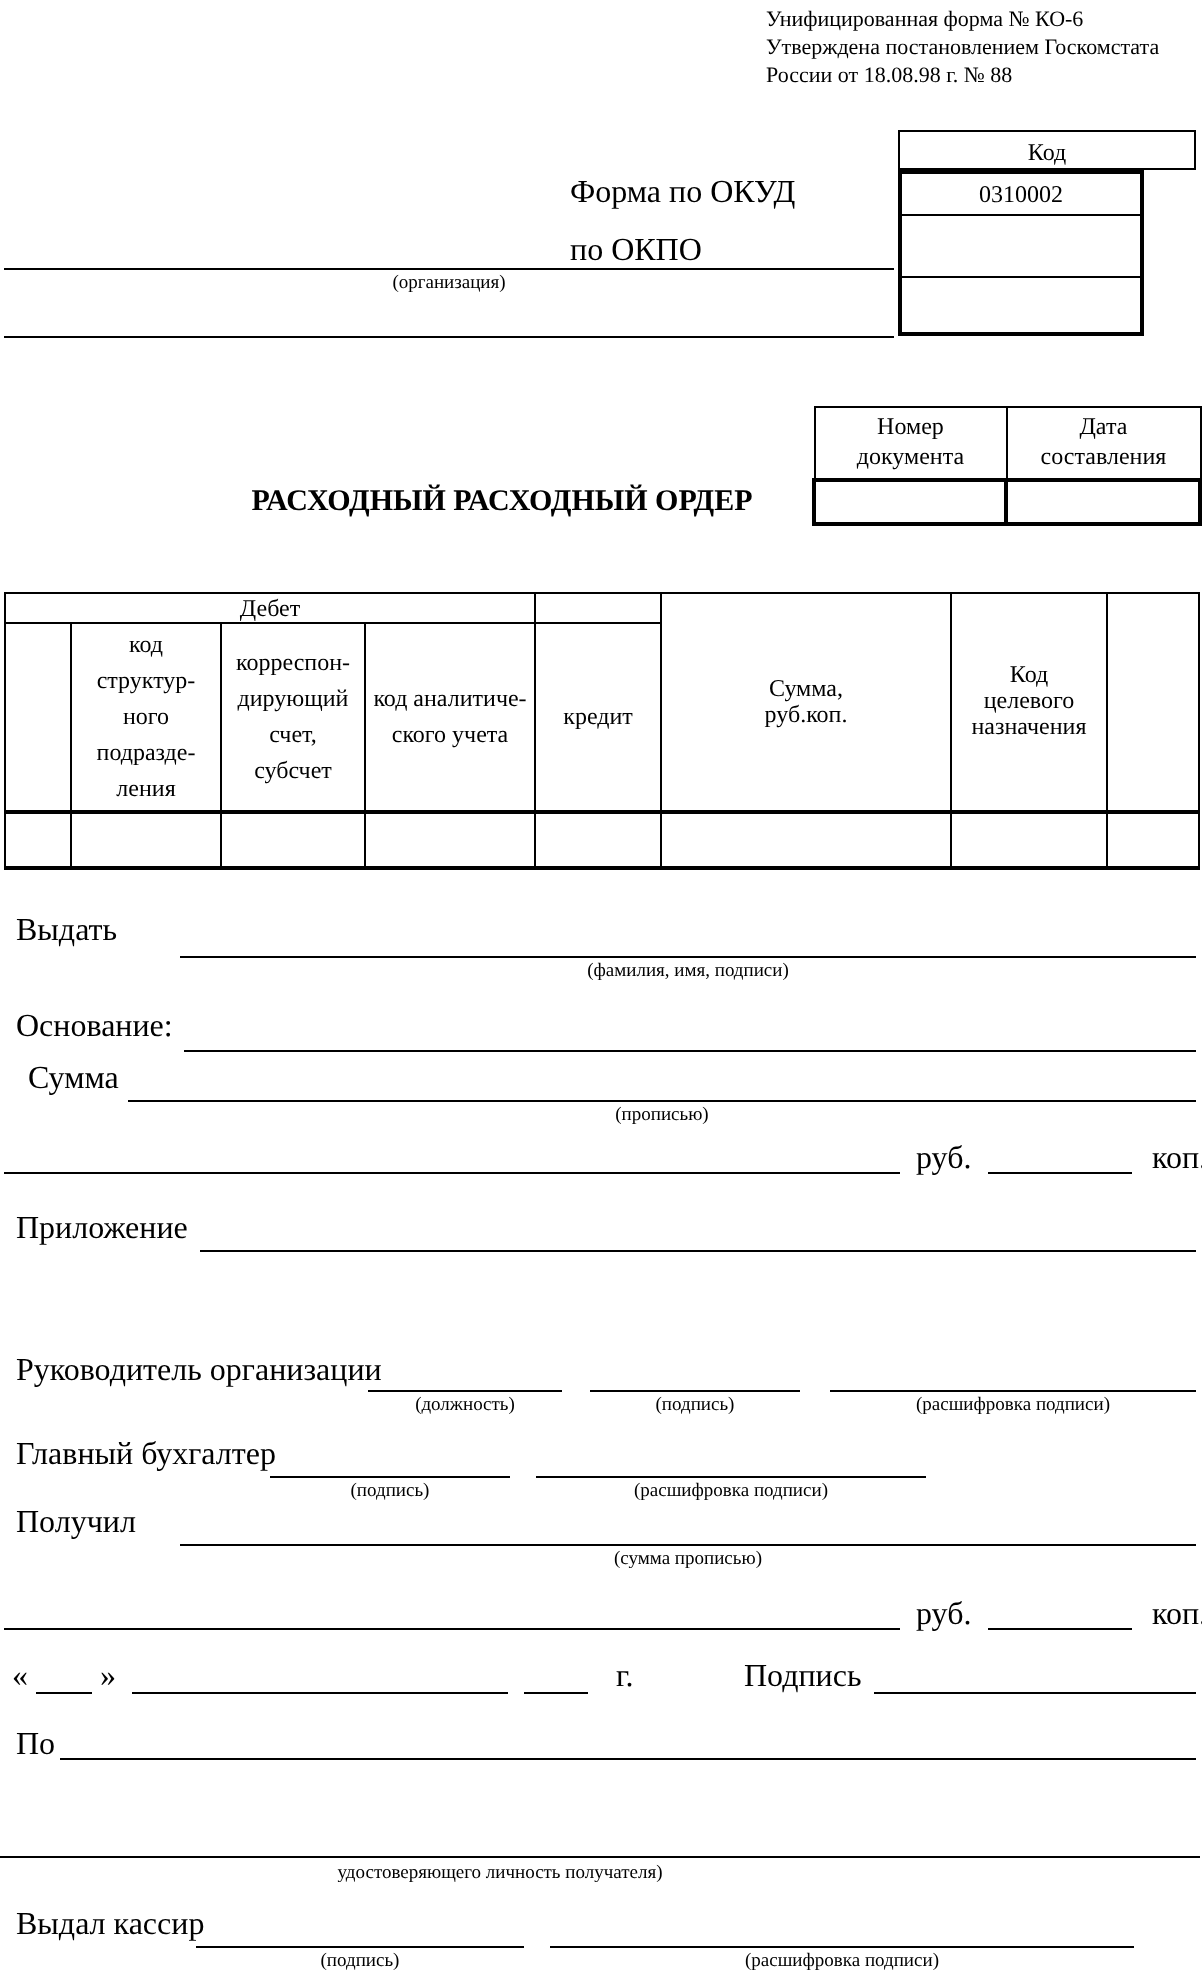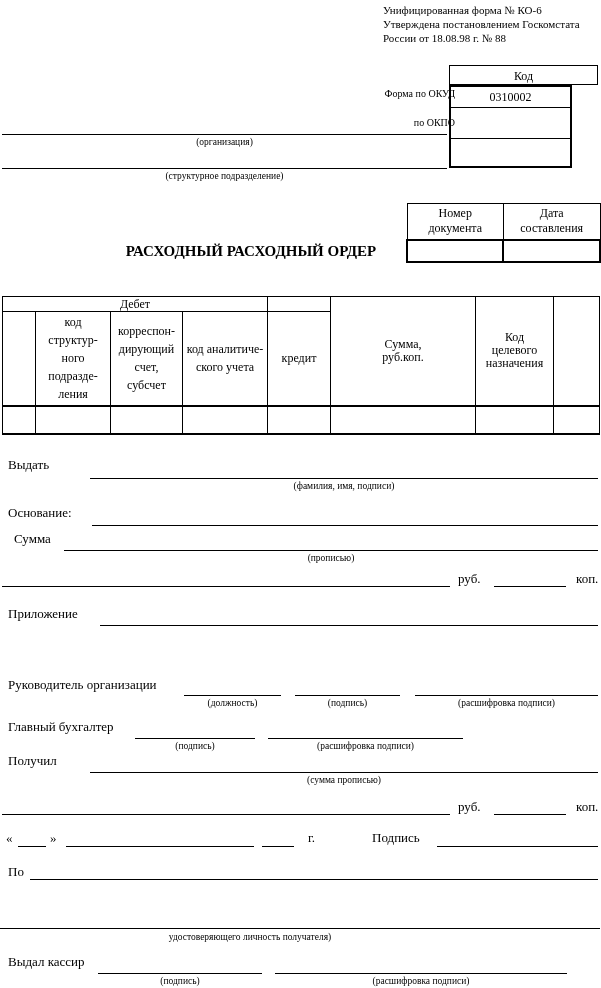--- a/index.html
+++ b/index.html
@@ -1,31 +1,31 @@
 <!DOCTYPE html>
 <html><head>
 <meta charset="utf-8">
 <style>
   html,body{margin:0;padding:0;background:#fff;}
   #page{position:relative;width:601px;height:988px;background:#fff;color:#000;
         font-family:"Liberation Serif","DejaVu Serif",serif;overflow:hidden;}
   .abs{position:absolute;}
   .pre{white-space:pre-line;}
-  .lbl{position:absolute;font-size:13px;white-space:nowrap;}
+  .lbl{position:absolute;font-size:16px;white-space:nowrap;}
   .cap{position:absolute;font-size:9.5px;text-align:center;white-space:nowrap;}
   .hline{position:absolute;height:0;border-top:1px solid #000;}
   .note{font-size:11px;line-height:14px;}
   
   .codehead{position:absolute;left:449px;top:65px;width:149px;height:20px;border:1px solid #000;
             text-align:center;font-size:12px;line-height:20px;box-sizing:border-box;}
   .codebox{position:absolute;left:449px;top:85px;width:123px;height:83px;border:2px solid #000;box-sizing:border-box;}
   .codebox .r1{height:21px;border-bottom:1px solid #000;text-align:center;font-size:12px;line-height:21px;box-sizing:border-box;}
   .codebox .r2{height:31px;border-bottom:1px solid #000;box-sizing:border-box;}
   .codebox .r3{height:27px;box-sizing:border-box;}
-  .rlabel{position:absolute;left:305px;width:150px;text-align:right;font-size:10px;white-space:nowrap;}
+  .rlabel{position:absolute;left:285px;width:150px;text-align:left;font-size:16px;white-space:nowrap;}
   
   #docTable{position:absolute;left:406px;top:203px;border-collapse:collapse;table-layout:fixed;}
   #docTable td{border:1px solid #000;width:97px;text-align:center;vertical-align:middle;
                font-size:12px;line-height:15px;padding:1px;box-sizing:border-box;}
   #docTable tr.data td{border:2px solid #000;height:22px;}
   #docTable tr.head td{height:36px;}
   
   #accTable{position:absolute;left:2px;top:296px;width:597px;border-collapse:collapse;table-layout:fixed;}
   #accTable td{border:1px solid #000;text-align:center;vertical-align:middle;
                font-size:12px;line-height:1.5;padding:0 1px;box-sizing:border-box;}
@@ -51,21 +51,20 @@
     <div class="r1">0310002</div>
     <div class="r2"></div>
     <div class="r3"></div>
   </div>
   <div class="rlabel" style="top:88px;">Форма по ОКУД</div>
   <div class="rlabel" style="top:117px;font-family:Liberation Serif, serif;">по ОКПО</div>
 
   <div class="hline" style="left:2px;width:445px;top:134px;"></div>
   <div class="cap" style="left:2px;width:445px;top:137px;">(организация)</div>
   <div class="hline" style="left:2px;width:445px;top:168px;"></div>
-  <div class="cap" style="left:2px;width:445px;top:171px;">(структурное подразделение)</div>
 
   <table id="docTable">
     <tbody>
         <tr class="head">
       <td class="pre">Номер
 документа</td>
       <td class="pre">Дата
 составления</td>
     </tr>
     <tr class="data">

